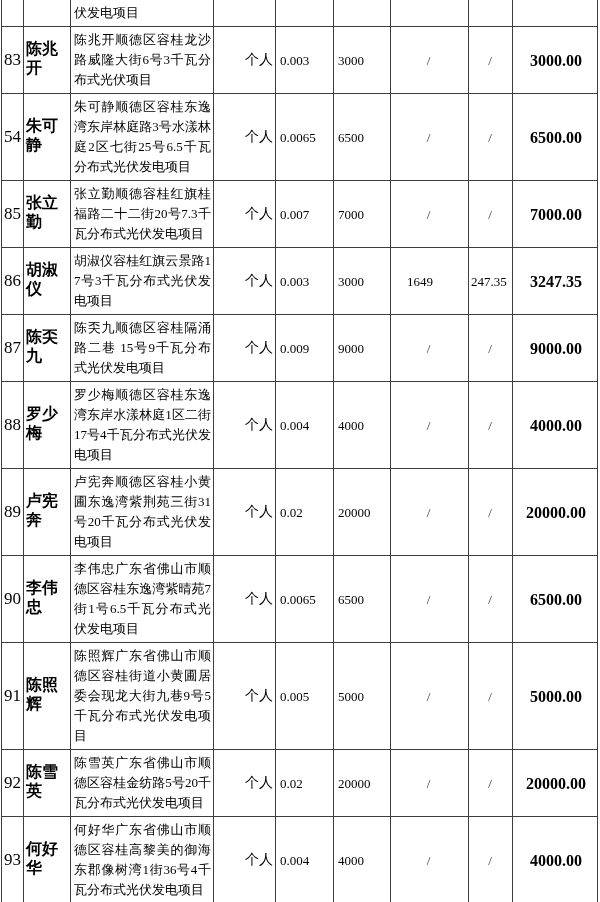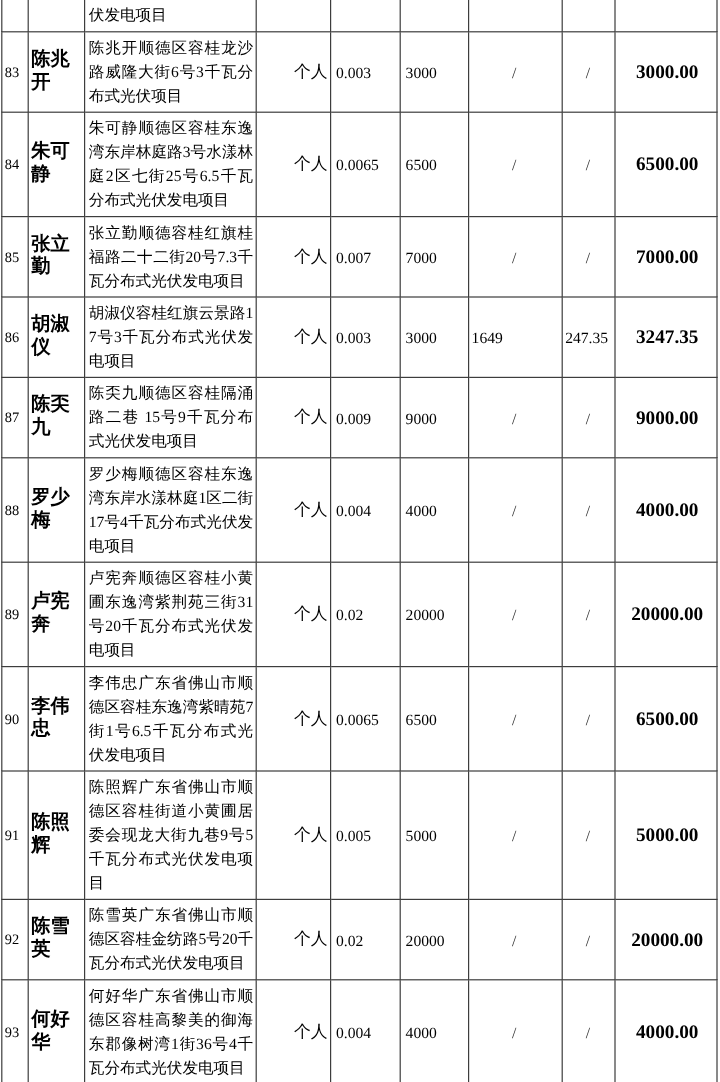--- a/index.html
+++ b/index.html
@@ -27,21 +27,21 @@
   td {
     border: 1px solid #3d3d3d;
     vertical-align: middle;
     padding: 3px 2px;
     overflow: hidden;
     word-break: break-all;
   }
   tr.carry td { border-top: none; }
   tr.carry { height: 26px; }
   td.c-no {
-    font-size: 12px;
+    font-size: 17px;
     padding-left: 2px;
     line-height: 16px;
   }
   td.c-name {
     font-weight: bold;
     font-size: 16px;
     padding-left: 2px;
     padding-right: 1px;
     line-height: 19px;
     font-family: Liberation Mono, monospace;
@@ -56,21 +56,21 @@
     font-size: 14px;
     text-align: right;
   }
   td.c-num {
     font-size: 13px;
     padding-left: 4px;
     line-height: 17px;
   }
   td.c-gen {
     font-size: 13px;
-    padding-left: 2px;
+    padding-left: 16px;
     line-height: 17px;
   }
   td.c-gen.slash, td.c-gensub.slash {
     text-align: center;
     padding-left: 0;
     color: #2e2e2e;
   }
   td.c-gensub {
     font-size: 13px;
     padding-left: 2px;
@@ -120,21 +120,21 @@
         <td class="c-project">陈兆开顺德区容桂龙沙路威隆大街6号3千瓦分布式光伏项目</td>
         <td class="c-type">个人</td>
         <td class="c-num">0.003</td>
         <td class="c-num">3000</td>
         <td class="c-gen slash">/</td>
         <td class="c-gensub slash">/</td>
         <td class="c-total">3000.00</td>
       </tr>
 
       <tr>
-        <td class="c-no">84</td>
+        <td class="c-no">54</td>
         <td class="c-name">朱可静</td>
         <td class="c-project">朱可静顺德区容桂东逸湾东岸林庭路3号水漾林庭2区七街25号6.5千瓦分布式光伏发电项目</td>
         <td class="c-type">个人</td>
         <td class="c-num">0.0065</td>
         <td class="c-num">6500</td>
         <td class="c-gen slash">/</td>
         <td class="c-gensub slash">/</td>
         <td class="c-total">6500.00</td>
       </tr>
 

